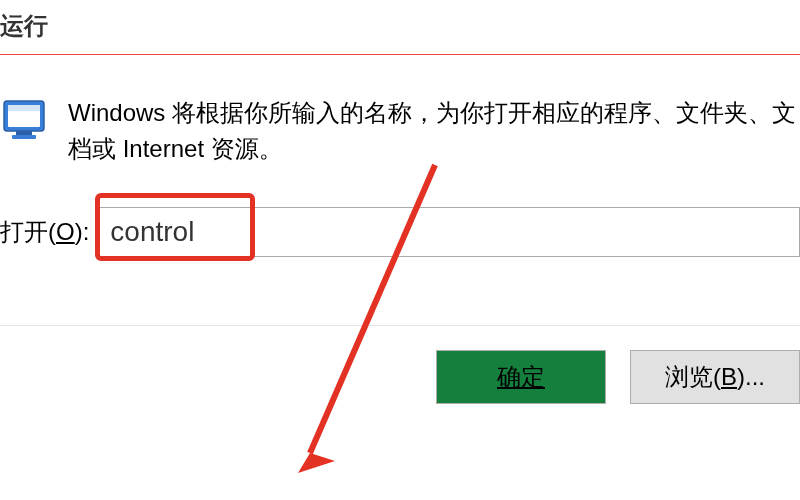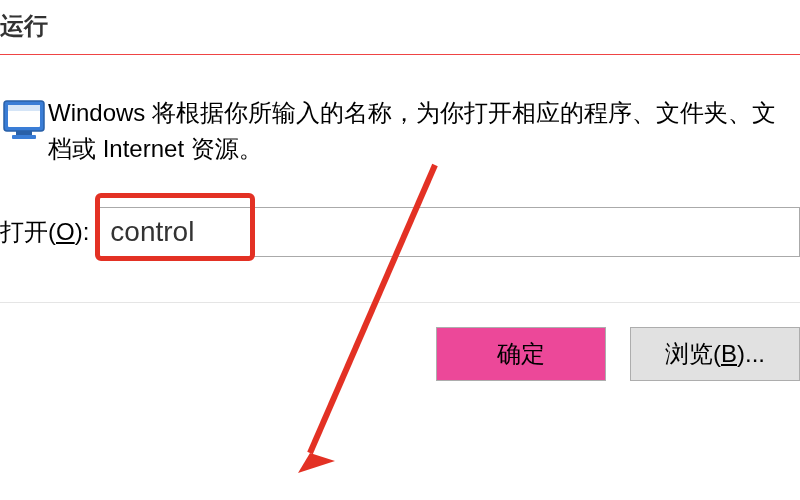--- a/index.html
+++ b/index.html
@@ -22,38 +22,39 @@
       color: #333;
       font-weight: 700;
     }
     .content-area {
       padding: 40px 0 0 0;
       position: relative;
     }
     .info-row {
       display: flex;
       align-items: flex-start;
+      gap: 20px;
       margin-bottom: 40px;
     }
     .run-icon {
       width: 48px;
       height: 48px;
       flex-shrink: 0;
       margin-left: 0;
     }
     .description {
       font-size: 24px;
       color: #000;
       line-height: 1.5;
       flex: 1;
     }
     .input-row {
       display: flex;
       align-items: center;
-      margin-bottom: 45px;
+      margin-bottom: 68px;
       position: relative;
     }
     .input-label {
       font-size: 24px;
       color: #000;
       margin-right: 8px;
       white-space: nowrap;
     }
     .input-wrapper {
       position: relative;
@@ -91,21 +92,22 @@
       min-width: 170px;
       padding: 10px 20px;
       font-size: 24px;
       background: #e1e1e1;
       border: 1px solid #adadad;
       color: #000;
       cursor: pointer;
       text-align: center;
     }
     .dialog-button.primary {
-      background: #ec4899;
+      background: #15803d;
+      text-decoration: underline;
     }
     .arrow-annotation {
       position: absolute;
       top: 100px;
       left: 280px;
       width: 300px;
       height: 330px;
       pointer-events: none;
       z-index: 5;
     }

